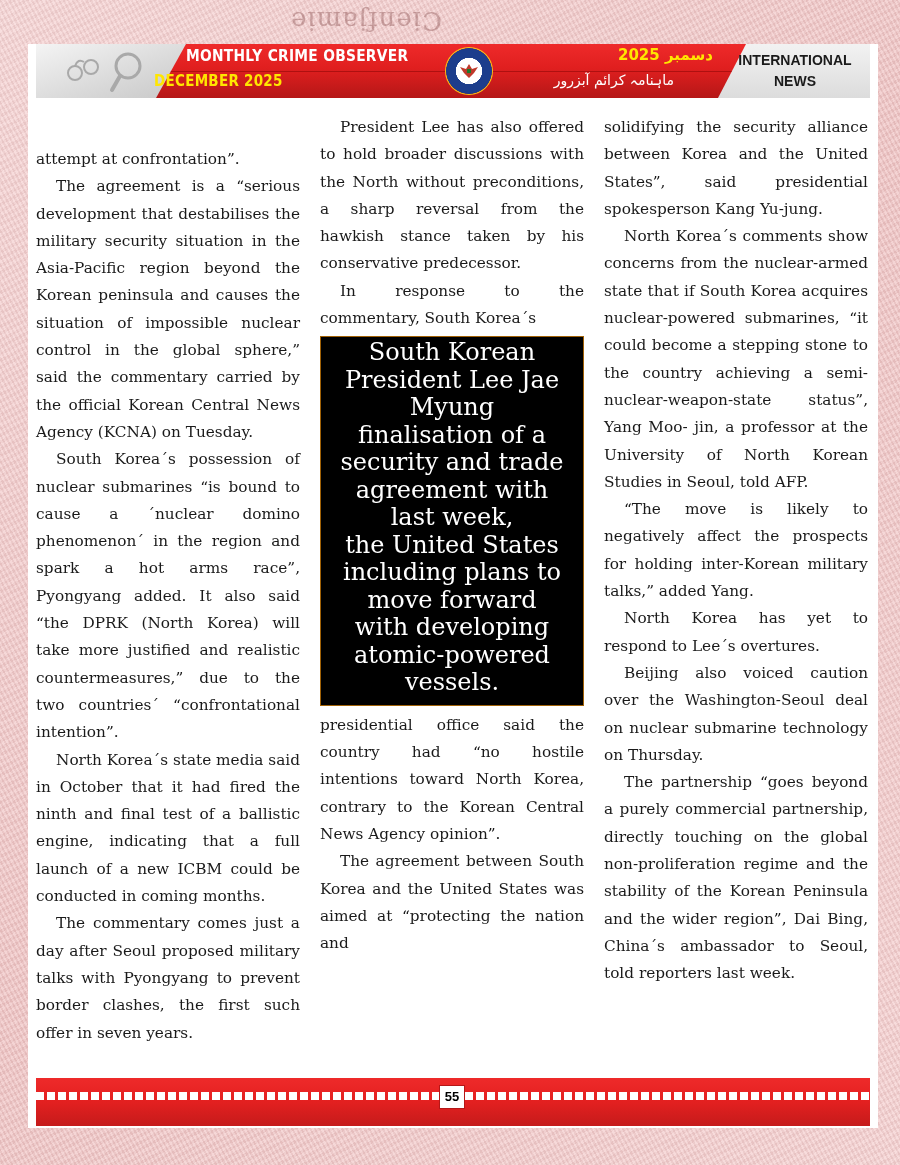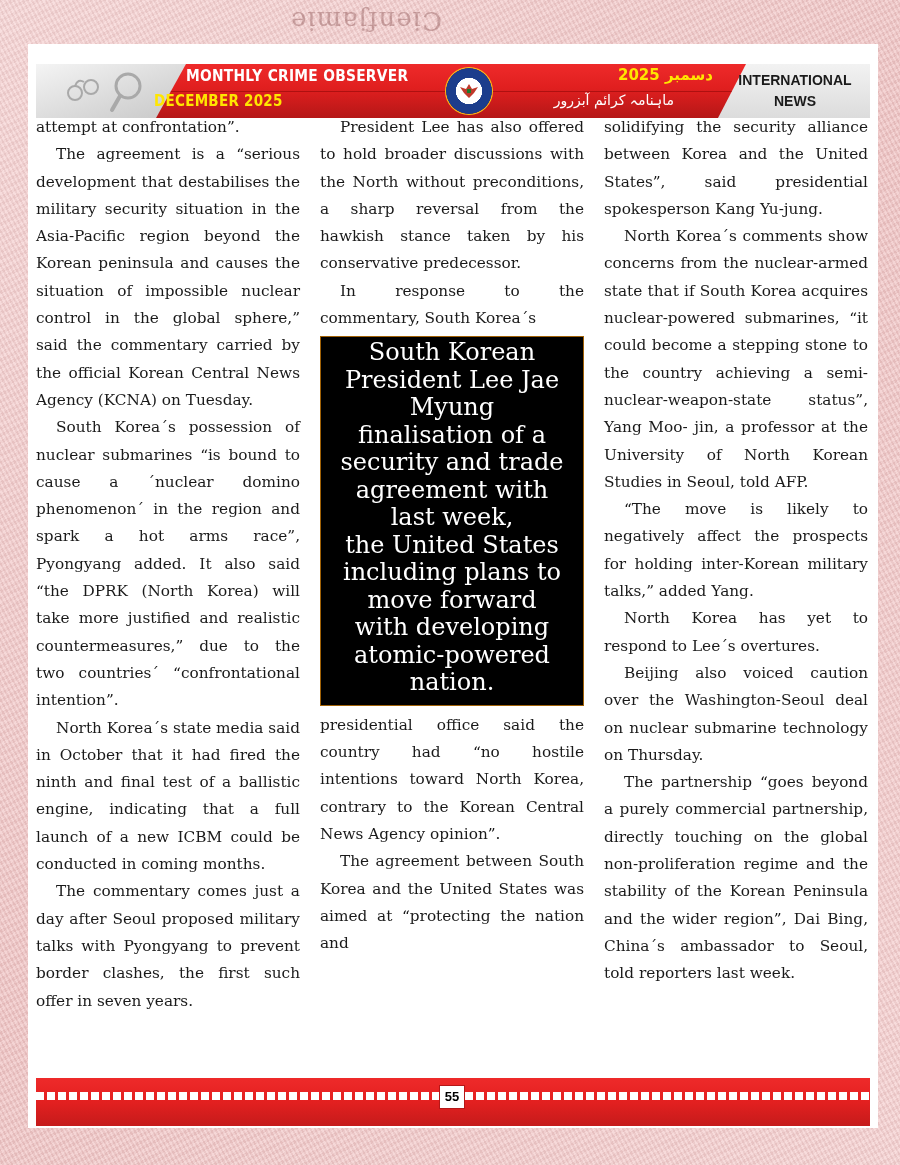--- a/index.html
+++ b/index.html
@@ -18,21 +18,21 @@
   .bg-word {
     position: absolute; top: 6px; left: 290px;
     font-family: "DejaVu Serif", serif; font-size: 26px; color: rgba(120,60,60,0.35);
     transform: rotate(180deg); letter-spacing: 1px;
   }
   .page {
     position: absolute; left: 28px; top: 44px; width: 850px; height: 1084px;
     background: #ffffff;
   }
   
-  .header { position: absolute; left: 8px; top: 20px; width: 834px; height: 54px; }
+  .header { position: absolute; left: 8px; top: 0; width: 834px; height: 54px; }
   .hdr-left {
     position: absolute; left: 0; top: 0; width: 150px; height: 54px;
     background: linear-gradient(160deg, #f4f4f4 0%, #d9d9d9 60%, #c8c8c8 100%);
   }
   .hdr-right {
     position: absolute; right: 0; top: 0; width: 160px; height: 54px;
     background: linear-gradient(180deg, #f2f2f2 0%, #dcdcdc 100%);
   }
   .hdr-red {
     position: absolute; left: 120px; top: 0; width: 590px; height: 54px;
@@ -82,21 +82,21 @@
     line-height: 21px; color: #1a1a1a;
   }
   
   .col {
     position: absolute; top: 70px; width: 264px;
     font-family: "DejaVu Serif", serif; font-size: 15.3px; line-height: 27.3px;
     color: #1a1a1a; text-align: justify;
   }
   .col p { margin: 0 0 0 0; }
   .col p.indent { text-indent: 20px; margin-top: 0; }
-  .col1 { left: 8px; }
+  .col1 { left: 8px; margin-top: 32px; }
   .col2 { left: 292px; }
   .col3 { left: 576px; }
   .pullquote {
     margin: 4px 0 6px 0; background: #000000; color: #ffffff; border: 1px solid #a16207;
     font-family: "DejaVu Serif", serif; font-size: 24px; line-height: 27.5px;
     text-align: center; padding: 2px 6px 8px 6px;
   }
   .pullquote span { display: block; }
   
   .footer {
@@ -170,21 +170,21 @@
       <span>Myung</span>
       <span>finalisation of a</span>
       <span>security and trade</span>
       <span>agreement with</span>
       <span>last week,</span>
       <span>the United States</span>
       <span>including plans to</span>
       <span>move forward</span>
       <span>with developing</span>
       <span>atomic-powered</span>
-      <span>nation.</span>
+      <span>vessels.</span>
     </div>
     <p>presidential office said the country had “no hostile intentions toward North Korea, contrary to the Korean Central News Agency opinion”.</p>
     <p class="indent">The agreement between South Korea and the United States was aimed at “protecting the nation and</p>
   </div>
 
   <div class="col col3">
     <p>solidifying the security alliance between Korea and the United States”, said presidential spokesperson Kang Yu-jung.</p>
     <p class="indent">North Korea´s comments show concerns from the nuclear-armed state that if South Korea acquires nuclear-powered submarines, “it could become a stepping stone to the country achieving a semi-nuclear-weapon-state status”, Yang Moo- jin, a professor at the University of North Korean Studies in Seoul, told AFP.</p>
     <p class="indent">“The move is likely to negatively affect the prospects for holding inter-Korean military talks,” added Yang.</p>
     <p class="indent">North Korea has yet to respond to Lee´s overtures.</p>

